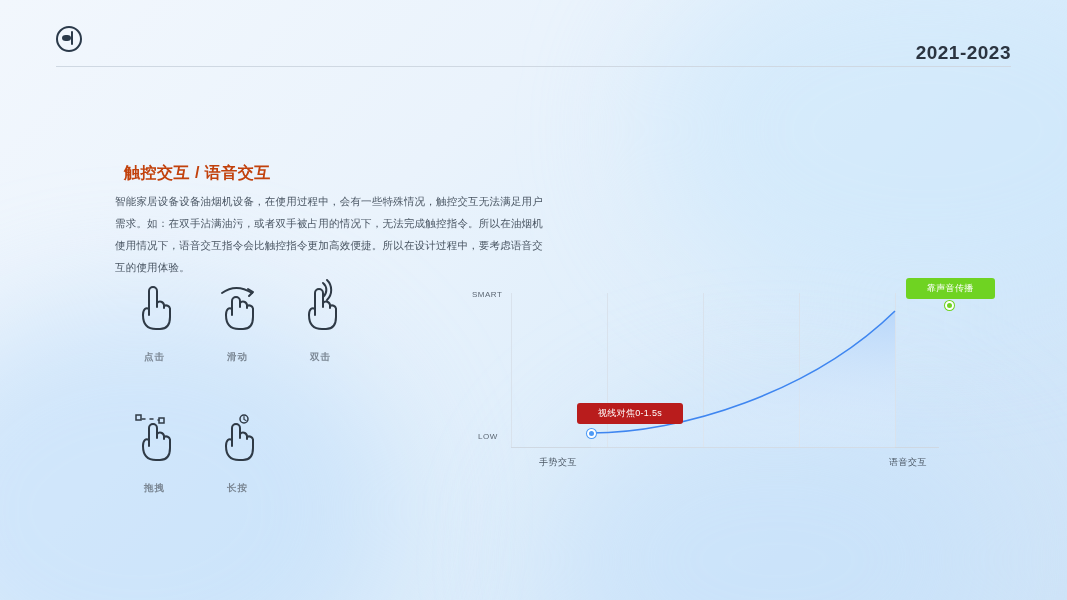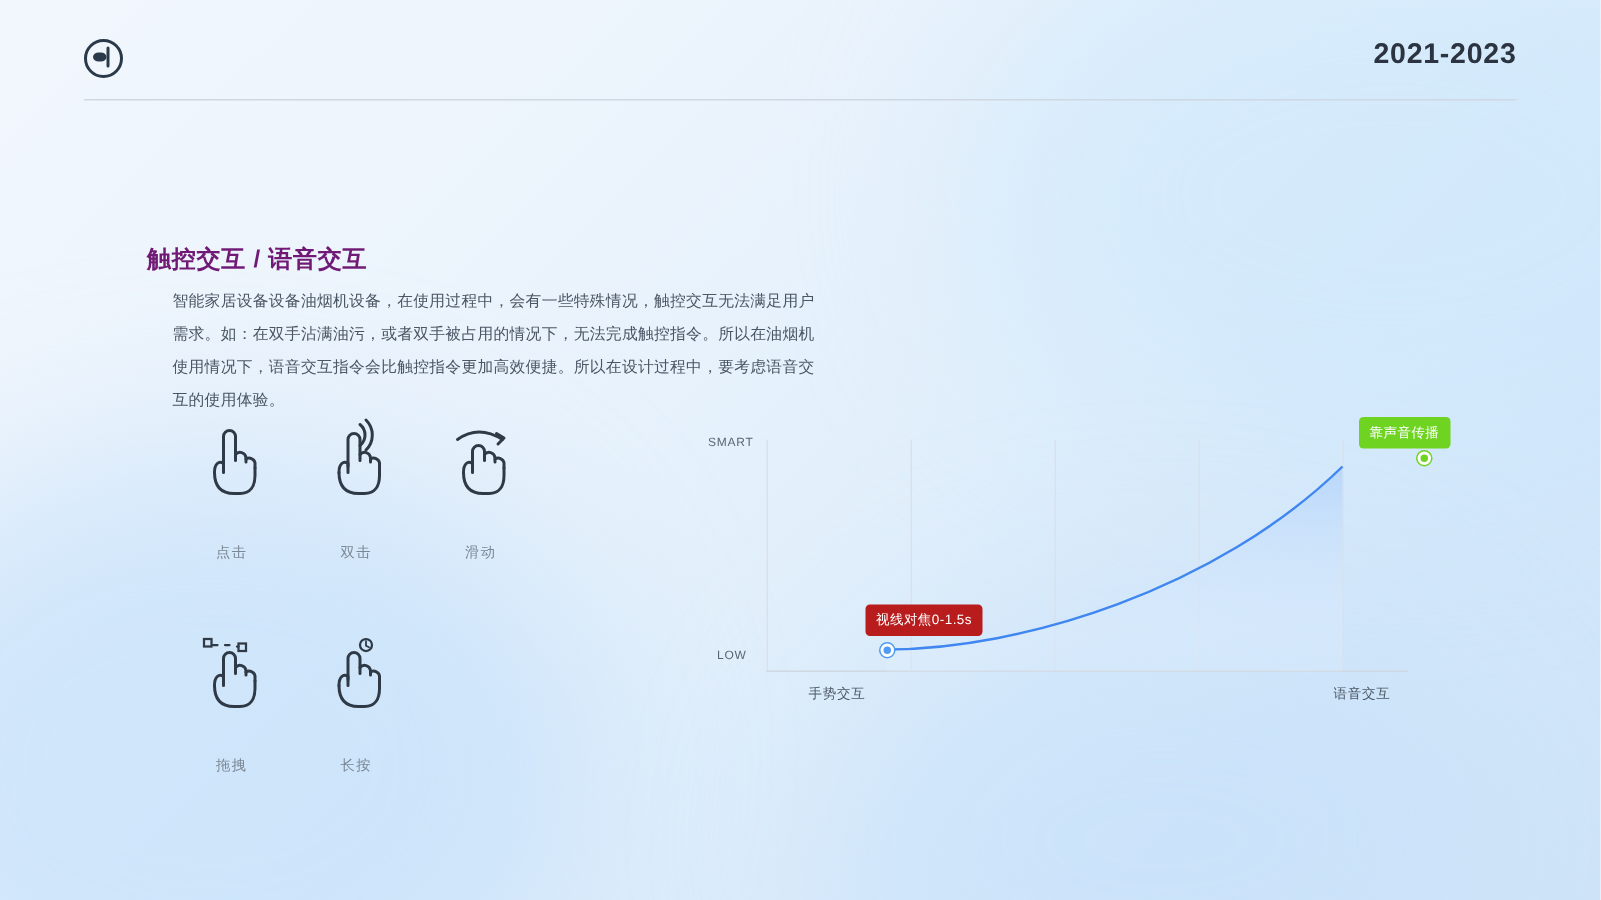--- a/index.html
+++ b/index.html
@@ -15,47 +15,47 @@
   .blob2{width:560px;height:380px;right:-140px;top:-60px;background:rgba(205,231,252,.6);}
   .blob3{width:460px;height:320px;right:60px;bottom:-120px;background:rgba(196,224,250,.55);}
 
   
   .header{position:absolute;left:56px;top:26px;width:955px;height:46px;}
   .header-left{display:flex;align-items:center;gap:14px;}
   .logo-icon{width:22px;height:22px;border-radius:50%;border:2px solid #2b3a4a;position:relative;display:inline-block;}
   .logo-icon:before{content:"";position:absolute;left:4px;top:7px;width:9px;height:6px;border-radius:50%/60%;background:#2b3a4a;}
   .logo-icon:after{content:"";position:absolute;left:13px;top:3px;width:2px;height:14px;background:#2b3a4a;border-radius:1px;}
   .header-title{font-size:21px;font-weight:bold;letter-spacing:.5px;color:#2b3440;}
-  .header-date{position:absolute;right:0;top:0;font-size:19px;font-weight:bold;letter-spacing:.5px;color:#2b3440;}
+  .header-date{position:absolute;right:0;top:16px;font-size:19px;font-weight:bold;letter-spacing:.5px;color:#2b3440;}
   .header-rule{position:absolute;left:56px;top:66px;width:955px;height:1px;background:#cfd8e2;}
 
   
-  .section-title{position:absolute;left:98px;top:163px;font-size:16px;font-weight:bold;color:#701a75;letter-spacing:.5px;text-align:right;}
+  .section-title{position:absolute;left:124px;top:163px;font-size:16px;font-weight:bold;color:#c2410c;letter-spacing:.5px;text-align:right;}
   .section-body{position:absolute;left:115px;top:190px;width:434px;font-size:10.5px;line-height:22px;color:#4a5663;letter-spacing:.2px;}
 
   
   .gestures{position:absolute;left:113px;top:275px;width:250px;}
   .g-row{display:flex;}
   .g-item{width:83px;text-align:center;}
   .g-ico{height:58px;display:flex;align-items:flex-end;justify-content:center;}
-  .g-label{margin-top:29px;font-size:9.5px;color:#7b8794;letter-spacing:1px;}
+  .g-label{margin-top:18px;font-size:9.5px;color:#7b8794;letter-spacing:1px;font-weight:bold;}
   .g-row2{margin-top:42px;}
 
   
   .chart{position:absolute;left:472px;top:290px;width:470px;height:185px;}
   .axis-label{position:absolute;font-size:8px;color:#5b6672;letter-spacing:.5px;}
   .lbl-high{left:0px;top:0px;}
   .lbl-low{left:6px;top:142px;}
   .plot{position:absolute;left:39px;top:3px;width:428px;height:155px;}
   .grid-v{position:absolute;top:0;width:1px;height:100%;background:#d9e2ec;}
   .axis-x{position:absolute;left:0;bottom:0;width:100%;height:1px;background:#cfd8e2;}
   .x-cat{position:absolute;top:163px;font-size:9px;color:#4a5663;letter-spacing:.5px;}
   .x-cat-left{left:28px;}
   .x-cat-right{left:378px;}
-  .tag{position:absolute;font-size:9px;color:#fff;border-radius:3px;padding:4px 7px;white-space:nowrap;letter-spacing:.3px;}
+  .tag{position:absolute;font-size:9px;color:#fff;border-radius:3px;padding:4px 21px;white-space:nowrap;letter-spacing:.3px;}
   .tag-green{background:#6fd322;left:395px;top:-15px;}
   .tag-blue{background:#b91c1c;left:66px;top:110px;}
   .dot{position:absolute;width:9px;height:9px;border-radius:50%;border:2px solid #fff;box-sizing:border-box;}
   .dot-green{background:#6fd322;left:434px;top:8px;box-shadow:0 0 0 1px #6fd322;}
   .dot-blue{background:#4f9bf5;left:76px;top:136px;box-shadow:0 0 0 1px #4f9bf5;}
 </style>
 </head>
 <body>
 
 <div class="bg-blob blob1"></div>
@@ -85,45 +85,45 @@
           <path d="M12 38 c0-6 3-8 6-6 v6" stroke="#2f3a46" stroke-width="2" stroke-linecap="round" fill="none"></path>
           <path d="M12 38 c0 10 5 14 13 14 h4 c7 0 10-5 10-12 v-5" stroke="#2f3a46" stroke-width="2" stroke-linecap="round" fill="none"></path>
         </svg>
       </div>
       <div class="g-label">点击</div>
     </div>
 
     <div class="g-item">
       <div class="g-ico">
         <svg width="48" height="56" viewBox="0 0 48 56" fill="none">
+          <path d="M8 16 q14 -10 30 0" stroke="#2f3a46" stroke-width="2" stroke-linecap="round" fill="none"></path>
+          <path d="M34 12 l5 3 -4 4" stroke="#2f3a46" stroke-width="2" stroke-linecap="round" stroke-linejoin="round" fill="none"></path>
+          <path d="M18 34 V24 a4 4 0 0 1 8 0 v6" stroke="#2f3a46" stroke-width="2" stroke-linecap="round" fill="none"></path>
+          <path d="M26 26 a4 4 0 0 1 7 2 v3" stroke="#2f3a46" stroke-width="2" stroke-linecap="round" fill="none"></path>
+          <path d="M33 29 a4 4 0 0 1 6 2.5 V35" stroke="#2f3a46" stroke-width="2" stroke-linecap="round" fill="none"></path>
+          <path d="M12 38 c0-6 3-8 6-6 v6" stroke="#2f3a46" stroke-width="2" stroke-linecap="round" fill="none"></path>
+          <path d="M12 38 c0 10 5 14 13 14 h4 c7 0 10-5 10-12 v-5" stroke="#2f3a46" stroke-width="2" stroke-linecap="round" fill="none"></path>
+        </svg>
+      </div>
+      <div class="g-label">滑动</div>
+    </div>
+
+    <div class="g-item">
+      <div class="g-ico">
+        <svg width="48" height="56" viewBox="0 0 48 56" fill="none">
           <path d="M26 6 a9 9 0 0 1 0 14" stroke="#2f3a46" stroke-width="2" stroke-linecap="round" fill="none"></path>
           <path d="M30 3 a14 14 0 0 1 0 20" stroke="#2f3a46" stroke-width="2" stroke-linecap="round" fill="none"></path>
           <path d="M18 34 V16 a4 4 0 0 1 8 0 v14" stroke="#2f3a46" stroke-width="2" stroke-linecap="round" fill="none"></path>
           <path d="M26 26 a4 4 0 0 1 7 2 v3" stroke="#2f3a46" stroke-width="2" stroke-linecap="round" fill="none"></path>
           <path d="M33 29 a4 4 0 0 1 6 2.5 V35" stroke="#2f3a46" stroke-width="2" stroke-linecap="round" fill="none"></path>
           <path d="M12 38 c0-6 3-8 6-6 v6" stroke="#2f3a46" stroke-width="2" stroke-linecap="round" fill="none"></path>
           <path d="M12 38 c0 10 5 14 13 14 h4 c7 0 10-5 10-12 v-5" stroke="#2f3a46" stroke-width="2" stroke-linecap="round" fill="none"></path>
         </svg>
       </div>
       <div class="g-label">双击</div>
-    </div>
-
-    <div class="g-item">
-      <div class="g-ico">
-        <svg width="48" height="56" viewBox="0 0 48 56" fill="none">
-          <path d="M8 16 q14 -10 30 0" stroke="#2f3a46" stroke-width="2" stroke-linecap="round" fill="none"></path>
-          <path d="M34 12 l5 3 -4 4" stroke="#2f3a46" stroke-width="2" stroke-linecap="round" stroke-linejoin="round" fill="none"></path>
-          <path d="M18 34 V24 a4 4 0 0 1 8 0 v6" stroke="#2f3a46" stroke-width="2" stroke-linecap="round" fill="none"></path>
-          <path d="M26 26 a4 4 0 0 1 7 2 v3" stroke="#2f3a46" stroke-width="2" stroke-linecap="round" fill="none"></path>
-          <path d="M33 29 a4 4 0 0 1 6 2.5 V35" stroke="#2f3a46" stroke-width="2" stroke-linecap="round" fill="none"></path>
-          <path d="M12 38 c0-6 3-8 6-6 v6" stroke="#2f3a46" stroke-width="2" stroke-linecap="round" fill="none"></path>
-          <path d="M12 38 c0 10 5 14 13 14 h4 c7 0 10-5 10-12 v-5" stroke="#2f3a46" stroke-width="2" stroke-linecap="round" fill="none"></path>
-        </svg>
-      </div>
-      <div class="g-label">滑动</div>
     </div>
   </div>
 
   <div class="g-row g-row2">
     <div class="g-item">
       <div class="g-ico">
         <svg width="48" height="56" viewBox="0 0 48 56" fill="none">
           <rect x="5" y="7" width="5" height="5" stroke="#2f3a46" stroke-width="1.5" fill="none"></rect>
           <rect x="28" y="10" width="5" height="5" stroke="#2f3a46" stroke-width="1.5" fill="none"></rect>
           <path d="M11 11 h4 m4 0 h4 m4 1 h1" stroke="#2f3a46" stroke-width="1.5" stroke-linecap="round" stroke-dasharray="3 3"></path>

